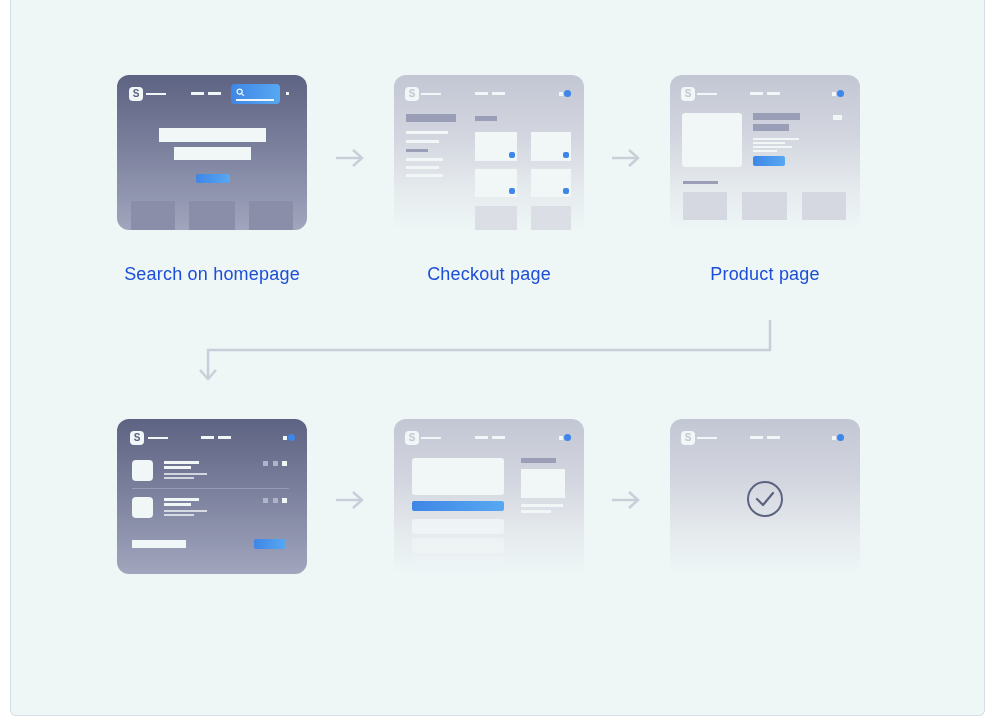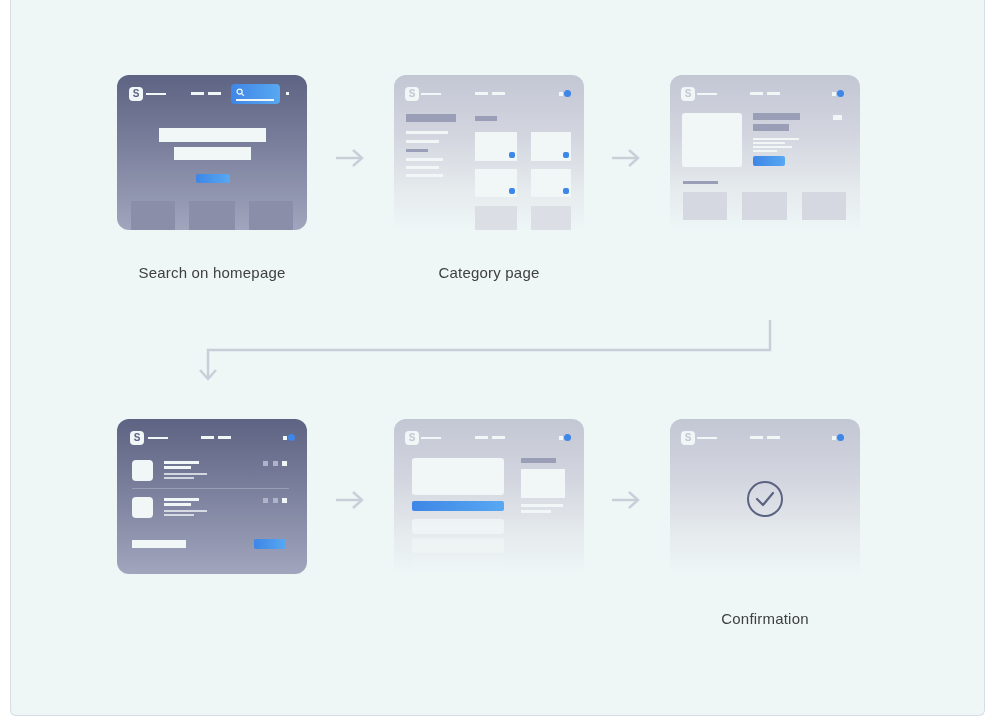--- a/index.html
+++ b/index.html
@@ -32,21 +32,21 @@
 
   .logo {
     position: absolute; width: 14px; height: 14px; border-radius: 4px;
     background: #f1f6f7;
     display: flex; align-items: center; justify-content: center;
   }
   .logo span { font-size: 10px; font-weight: bold; line-height: 1; }
 
   .label {
     position: absolute; width: 190px; text-align: center;
-    font-size: 15px; color: #404040; letter-spacing: 0.2px;
+    font-size: 18px; color: #1d4ed8; letter-spacing: 0.2px;
   }
 
   .arrow { position: absolute; width: 34px; height: 24px; }
 </style>
 </head>
 <body>
 
 <div class="canvas">
 
   <div class="screen dark" style="left:106px; top:75px;">
@@ -101,21 +101,21 @@
     <div class="abs dot-blue" style="left:115px; top:77px; width:6px; height:6px; border-radius:2px;"></div>
     <div class="abs bar-white" style="left:137px; top:57px; width:40px; height:29px;"></div>
     <div class="abs dot-blue" style="left:169px; top:77px; width:6px; height:6px; border-radius:2px;"></div>
     <div class="abs bar-white" style="left:81px; top:94px; width:42px; height:28px;"></div>
     <div class="abs dot-blue" style="left:115px; top:113px; width:6px; height:6px; border-radius:2px;"></div>
     <div class="abs bar-white" style="left:137px; top:94px; width:40px; height:28px;"></div>
     <div class="abs dot-blue" style="left:169px; top:113px; width:6px; height:6px; border-radius:2px;"></div>
     <div class="abs" style="left:81px; top:131px; width:42px; height:24px; background:#dcdee6;"></div>
     <div class="abs" style="left:137px; top:131px; width:40px; height:24px; background:#dcdee6;"></div>
   </div>
-  <div class="label" style="left:383px; top:264px;">Category page</div>
+  <div class="label" style="left:383px; top:264px;">Checkout page</div>
 
   <svg class="arrow" style="left:598px; top:146px;" viewBox="0 0 34 24">
       <line x1="3" y1="12" x2="29" y2="12" stroke="#c9ced9" stroke-width="2.4"></line>
       <polyline points="20,4 29,12 20,20" fill="none" stroke="#c9ced9" stroke-width="2.4"></polyline>
     </svg>
 
   <div class="screen light" style="left:659px; top:75px;">
     <div class="logo" style="left:11px; top:12px;">
         <span style="color:#c3c7d4">S</span>
       </div>
@@ -133,20 +133,21 @@
     <div class="abs bar-white" style="left:83px; top:67px; width:32px; height:2px;"></div>
     <div class="abs bar-white" style="left:83px; top:71px; width:39px; height:2px;"></div>
     <div class="abs bar-white" style="left:83px; top:75px; width:24px; height:2px;"></div>
     <div class="abs blue" style="left:83px; top:81px; width:32px; height:10px;"></div>
 
     <div class="abs bar-dim" style="left:13px; top:106px; width:35px; height:3px;"></div>
     <div class="abs" style="left:13px; top:117px; width:44px; height:28px; background:#d5d8e0;"></div>
     <div class="abs" style="left:72px; top:117px; width:45px; height:28px; background:#d5d8e0;"></div>
     <div class="abs" style="left:132px; top:117px; width:44px; height:28px; background:#d5d8e0;"></div>
   </div>
+  <div class="label" style="left:659px; top:264px;">Product page</div>
 
   <svg class="abs" style="left:180px; top:318px;" width="600" height="66" viewBox="0 0 600 66">
     <polyline points="579,2 579,32 17,32 17,60" fill="none" stroke="#c9ced9" stroke-width="2.4"></polyline>
     <polyline points="9,52 17,61 25,52" fill="none" stroke="#c9ced9" stroke-width="2.4"></polyline>
   </svg>
 
   <div class="screen dark" style="left:106px; top:419px;">
     <div class="logo" style="left:13px; top:12px;">
         <span style="color:#5d6382">S</span>
       </div>
@@ -219,15 +220,14 @@
     <div class="abs bar-white" style="left:27px; top:18px; width:20px; height:2px;"></div>
     <div class="abs bar-white" style="left:80px; top:17px; width:13px; height:3px;"></div>
     <div class="abs bar-white" style="left:97px; top:17px; width:13px; height:3px;"></div>
     <div class="abs bar-white" style="left:162px; top:17px; width:4px; height:4px;"></div>
     <div class="abs dot-blue" style="left:167px; top:15px; width:7px; height:7px;"></div>
     <svg class="abs" style="left:76px; top:61px;" width="38" height="38" viewBox="0 0 38 38">
       <circle cx="19" cy="19" r="17" fill="none" stroke="#5c6381" stroke-width="2"></circle>
       <polyline points="11,19 17,25 27,13" fill="none" stroke="#5c6381" stroke-width="2.2" stroke-linecap="round" stroke-linejoin="round"></polyline>
     </svg>
   </div>
-  <div class="label" style="left:659px; top:610px;">Confirmation</div>
 
 </div>
 
 </body></html>

